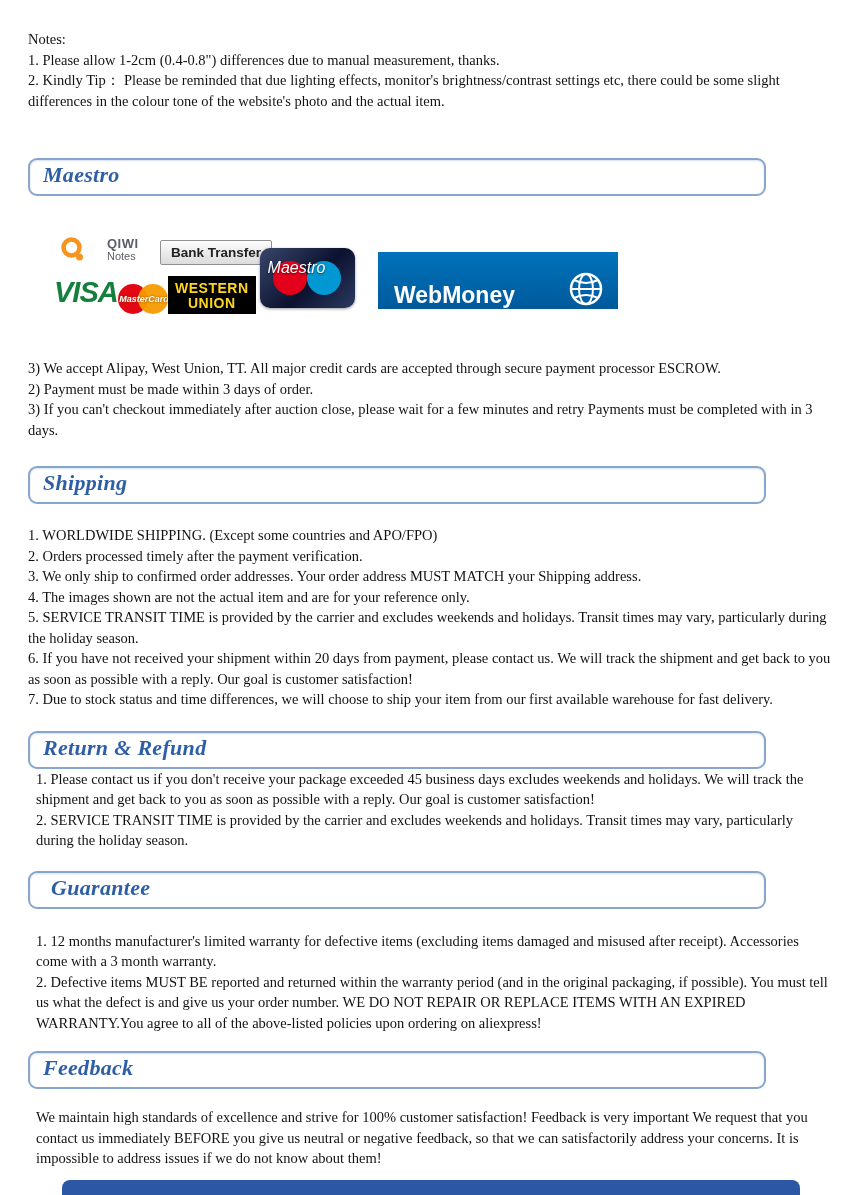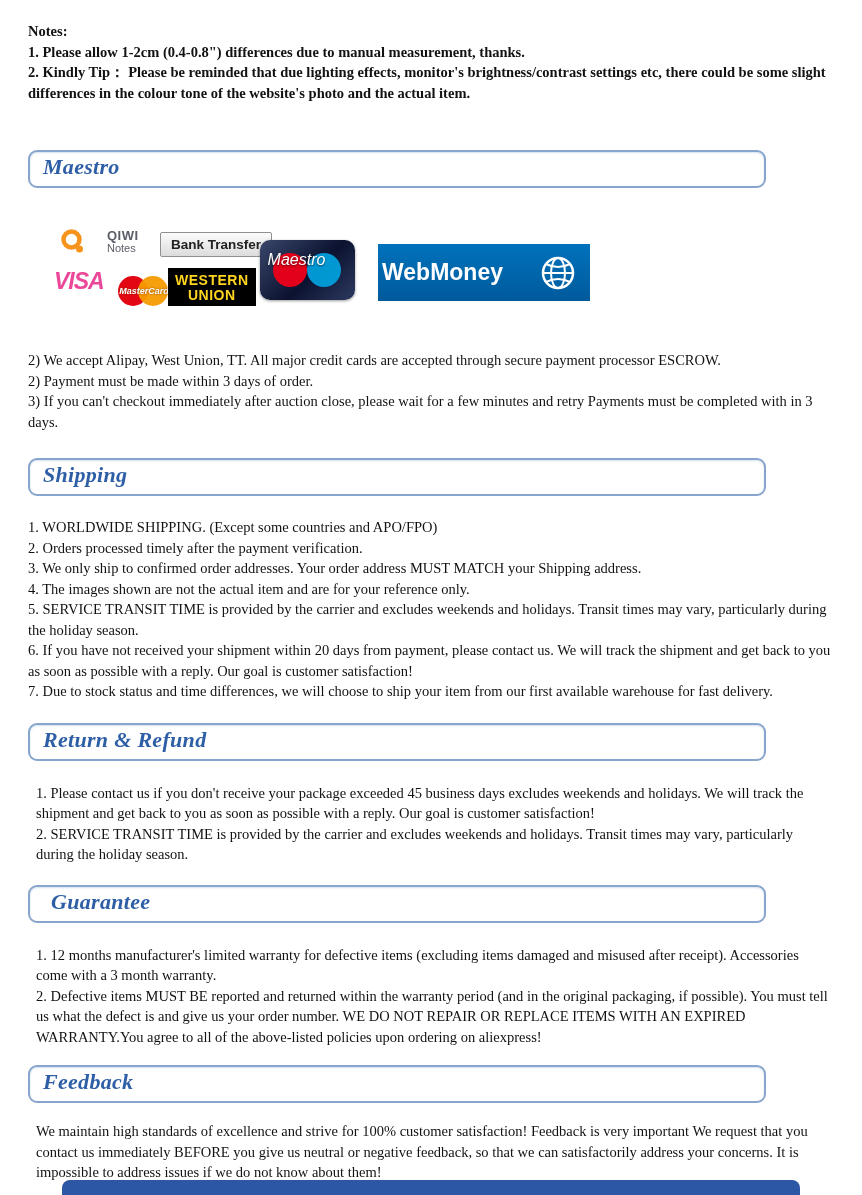--- a/index.html
+++ b/index.html
@@ -35,56 +35,56 @@
   .logos { position: relative; height: 104px; margin: 34px 0 0 20px; width: 580px; }
   .logo { position: absolute; }
   .qiwi { left: 12px; top: 6px; display: flex; align-items: center; gap: 22px; }
   .qiwi-text { display: flex; flex-direction: column; line-height: 1.05; font-family: "Liberation Sans", sans-serif; color: #5b5e66; }
   .qiwi-q { font-size: 13px; font-weight: bold; letter-spacing: .5px; }
   .qiwi-w { font-size: 11px; }
   .bank { left: 112px; top: 10px; border: 1px solid #909090; border-radius: 2px;
           background: linear-gradient(#fcfcfc, #dcdcdc); padding: 4px 10px;
           font-family: "Liberation Sans", sans-serif; font-weight: bold; font-size: 13.5px; color: #222; }
   .visa { left: 6px; top: 46px; font-family: "Liberation Sans", sans-serif; font-weight: bold;
-          font-style: italic; font-size: 23px; color: #ec4899; letter-spacing: -1px; text-align: right; }
+          font-style: italic; font-size: 29px; color: #15803d; letter-spacing: -1px; text-align: right; }
   .mc { left: 70px; top: 52px; width: 52px; height: 34px; }
   .mc .c { position: absolute; width: 30px; height: 30px; border-radius: 50%; top: 2px; }
   .mc .red { left: 0; background: #e30613; }
   .mc .org { left: 20px; background: #f59b00; opacity: .95; }
   .mc .word { position: absolute; top: 12px; left: 1px; width: 50px; text-align: center;
               font-family: "Liberation Sans", sans-serif; font-style: italic; font-weight: bold;
               font-size: 9px; color: #fff; text-shadow: 0 0 2px #7a3b00; }
   .wu { left: 120px; top: 46px; background: #000; color: #ffd520; font-family: "Liberation Sans", sans-serif;
         font-weight: bold; text-align: center; padding: 5px 7px 4px; line-height: 1.05;
         font-size: 14px; letter-spacing: .5px; }
   .wu span { display: block; }
   .maestro { left: 212px; top: 18px; width: 95px; height: 60px; border-radius: 10px;
              background: linear-gradient(135deg, #39476b 0%, #0c1230 55%, #2c3a60 100%);
              box-shadow: 0 1px 3px rgba(0,0,0,.4); }
   .maestro .c { position: absolute; width: 34px; height: 34px; border-radius: 50%; top: 13px; }
   .maestro .red { left: 13px; background: #e3001b; }
   .maestro .blue { left: 47px; background: #00a3df; opacity: .92; }
   .maestro .word { position: absolute; top: 11px; left: 0; width: 73px; text-align: center;
                    font-family: "Liberation Sans", sans-serif; font-style: italic; font-weight: normal;
                    font-size: 16px; color: #fff; text-shadow: 0 1px 2px rgba(0,0,0,.6); }
-  .webmoney { left: 330px; top: 22px; width: 212px; height: 57px;
+  .webmoney { left: 330px; top: 22px; width: 240px; height: 57px;
               background: linear-gradient(#0072bc, #005a9b);
-              display: flex; align-items: center; justify-content: space-between; padding: 0 12px 0 4px; }
+              display: flex; align-items: flex-end; justify-content: space-between; padding: 0 12px 0 16px; }
   .wm-text { color: #fff; font-family: "Liberation Sans", sans-serif; font-weight: bold; font-size: 23px; }
 
   .footer-bar { position: absolute; left: 62px; top: 1180px; width: 738px; height: 26px;
                 background: #2b57a5; border-radius: 8px; }
 
-  .mt-notes { margin-top: 8px; font-weight: bold; }
+  .mt-notes { margin-top: 16px; }
   .mt-pay-h { margin-top: 47px; }
   .mt-pay-t { margin-top: 24px; }
   .mt-ship-h { margin-top: 26px; }
   .mt-ship-t { margin-top: 21px; }
   .mt-ret-h { margin-top: 21px; }
-  .mt-ret-t { margin-top: 22px; }
+  .mt-ret-t { }
   .mt-gua-h { margin-top: 20px; }
   .mt-gua-t { margin-top: 22px; }
   .mt-fee-h { margin-top: 18px; }
   .mt-fee-t { margin-top: 18px; }
 </style>
 </head>
 <body>
 
 <div class="page">
 
@@ -137,21 +137,21 @@
         <circle cx="20" cy="20" r="15" fill="none" stroke="#ffffff" stroke-width="2.5"></circle>
         <ellipse cx="20" cy="20" rx="7" ry="15" fill="none" stroke="#ffffff" stroke-width="2"></ellipse>
         <line x1="5" y1="20" x2="35" y2="20" stroke="#ffffff" stroke-width="2"></line>
         <path d="M8 11 Q20 17 32 11" fill="none" stroke="#ffffff" stroke-width="2"></path>
         <path d="M8 29 Q20 23 32 29" fill="none" stroke="#ffffff" stroke-width="2"></path>
       </svg>
     </div>
   </div>
 
   <div class="body-text mt-pay-t">
-    <p>2) We accept Alipay, West Union, TT. All major credit cards are accepted through secure payment processor ESCROW.</p>
+    <p>3) We accept Alipay, West Union, TT. All major credit cards are accepted through secure payment processor ESCROW.</p>
     <p>2) Payment must be made within 3 days of order.</p>
     <p>3) If you can't checkout immediately after auction close, please wait for a few minutes and retry Payments must be completed with in 3 days.</p>
   </div>
 
   <div class="section-header mt-ship-h">
     <span class="section-title">Shipping</span>
   </div>
 
   <div class="body-text mt-ship-t">
     <p>1. WORLDWIDE SHIPPING. (Except some countries and APO/FPO)</p>

